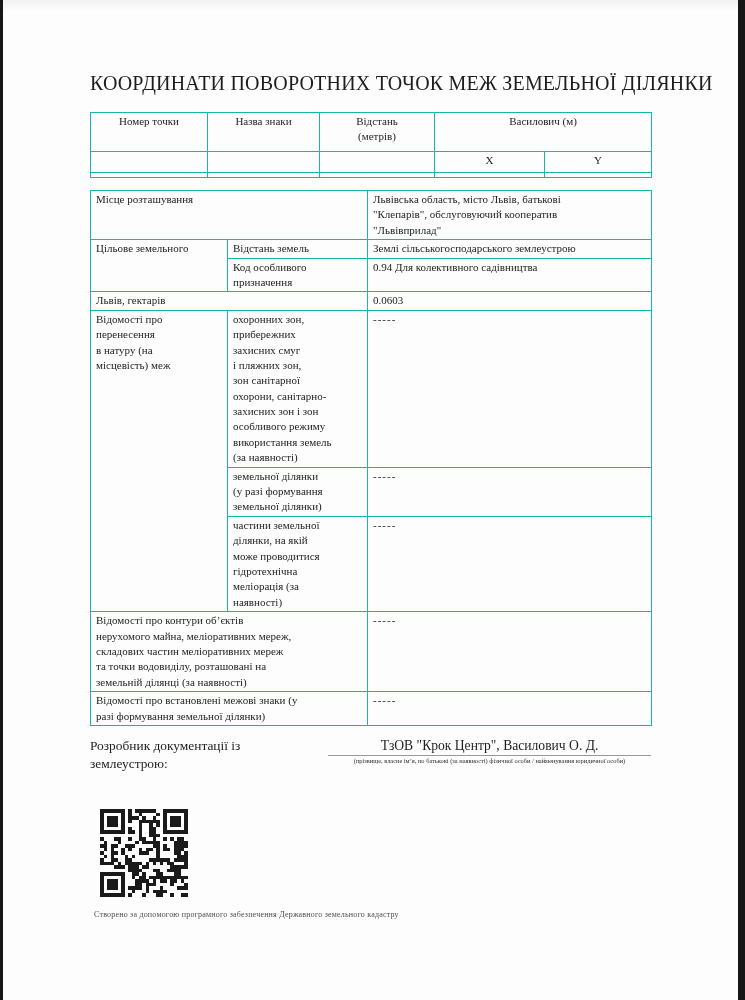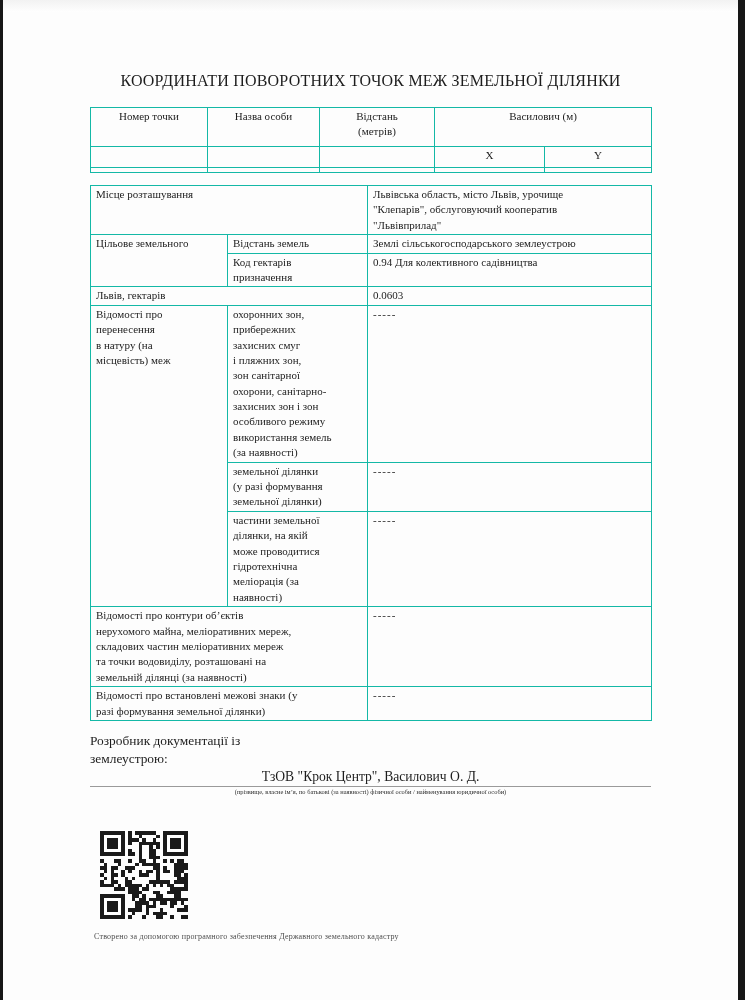--- a/index.html
+++ b/index.html
@@ -15,21 +15,21 @@
   .edge-left  { left:0;  width:3px; }
   .edge-right { right:0; width:7px; }
   .top-shade { position:absolute; top:0; left:3px; right:7px; height:12px;
     background:linear-gradient(#e9e9e9, #ffffff); opacity:.55; }
 
   .content { position:absolute; left:90px; top:0; width:561px; }
 
   .doc-title {
     margin-top:72px;
     text-align:center;
-    font-size:16px;
+    font-size:20px;
     letter-spacing:.2px;
     white-space:nowrap;
   }
 
   table { border-collapse:collapse; width:100%; table-layout:fixed; }
   td {
     border:1px solid #14b8a6;
     padding:1px 5px;
     font-size:11px;
     line-height:1.4;
@@ -41,21 +41,21 @@
   .coords-table { margin-top:17px; }
   .coords-table td { text-align:center; }
   .coords-table .hdr-row td { height:36px; }
   .coords-table .xy-row  td { height:18px; }
   .coords-table .empty-row td { height:4px; padding:0; }
 
   .info-table { margin-top:12px;padding-left:12px; }
 
   .dash { letter-spacing:1px; }
 
-  .developer-row { display:flex; margin-top:11px;flex-direction:column; }
+  .developer-row { display:flex; margin-top:11px; }
   .dev-label { width:238px; font-size:13.4px; line-height:1.35; white-space:pre-line; }
   .dev-sign  { flex:1; padding-top:1px; }
   .dev-name  { text-align:center; font-size:13.6px; }
   .dev-caption {
     border-top:1px solid #9a9a9a;
     margin-top:1px; padding-top:1px;
     font-size:6.4px; text-align:center; color:#2e2e2e;
     white-space:nowrap;
   }
 
@@ -78,21 +78,21 @@
     <colgroup>
       <col style="width:117px">
         <col style="width:112px">
         <col style="width:115px">
       <col style="width:110px">
         <col style="width:107px">
     </colgroup>
     <tbody>
         <tr class="hdr-row">
       <td>Номер точки</td>
-      <td>Назва особи</td>
+      <td>Назва знаки</td>
       <td class="ml">Відстань
 (метрів)</td>
       <td colspan="2">Василович (м)</td>
     </tr>
     <tr class="xy-row">
       <td></td>
       <td></td>
       <td></td>
       <td>X</td>
       <td>Y</td>
@@ -109,31 +109,31 @@
 
   <table class="info-table">
     <colgroup>
       <col style="width:137px">
         <col style="width:140px">
         <col style="width:284px">
     </colgroup>
     <tbody>
         <tr>
       <td colspan="2">Місце розташування</td>
-      <td class="ml">Львівська область, місто Львів, урочище
+      <td class="ml">Львівська область, місто Львів, батькові
 "Клепарів", обслуговуючий кооператив
 "Львівприлад"</td>
     </tr>
     <tr>
       <td rowspan="2">Цільове земельного</td>
       <td>Відстань земель</td>
       <td>Землі сільськогосподарського землеустрою</td>
     </tr>
     <tr>
-      <td class="ml">Код гектарів
+      <td class="ml">Код особливого
 призначення</td>
       <td>0.94 Для колективного садівництва</td>
     </tr>
     <tr>
       <td colspan="2">Львів, гектарів</td>
       <td>0.0603</td>
     </tr>
     <tr>
       <td rowspan="3" class="ml">Відомості про
 перенесення

